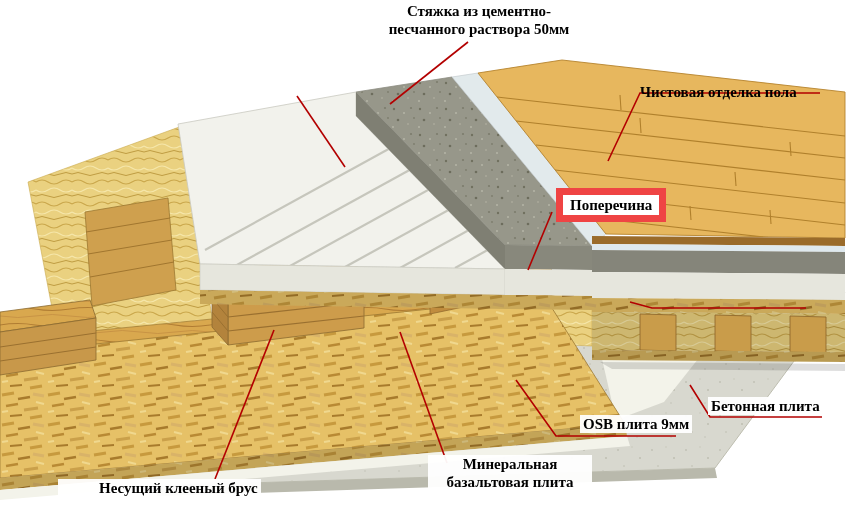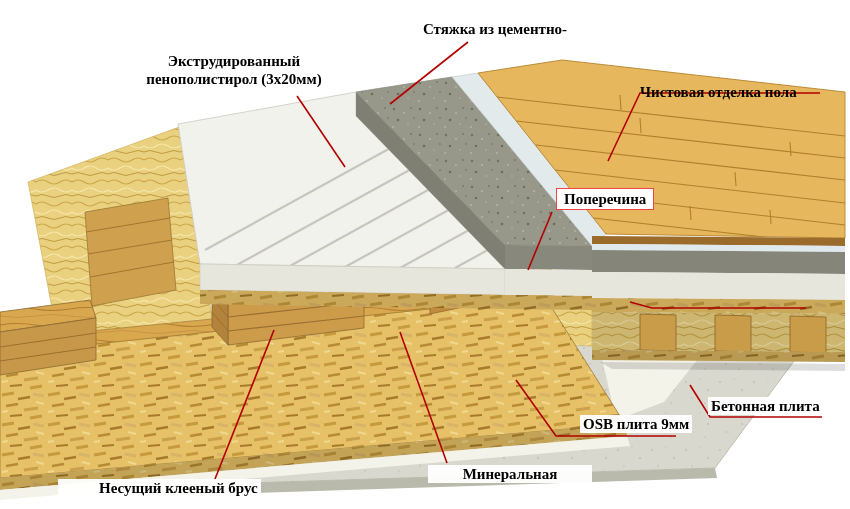--- a/index.html
+++ b/index.html
@@ -3,21 +3,21 @@
 <meta charset="utf-8">
 <title>Floor structure diagram</title>
 <style>
   html,body{margin:0;padding:0;background:#fff;}
   body{font-family:"Liberation Serif",serif;}
   #stage{position:relative;width:850px;height:509px;background:#ffffff;overflow:hidden;}
   #scene{position:absolute;left:0;top:0;}
   .label{position:absolute;font-weight:bold;font-size:15px;line-height:18px;color:var(--label_text,#000);white-space:nowrap;}
   .label span{display:block;}
   .center{text-align:center;}
-  .boxed{background:#fff;border:1px solid #ef4444;padding:0 7px;line-height:20px;}
+  .boxed{background:#fff;border:7px solid #ef4444;padding:0 7px;line-height:20px;}
   .whitebg{background:rgba(255,255,255,.95);padding:0 3px;}
   #scene .leader{stroke:var(--leader,#b30000);stroke-width:1.6;fill:none;}
 </style>
 </head>
 <body>
 
 <div id="stage">
 
 <svg id="scene" width="850" height="509" viewBox="0 0 850 509">
   <defs>
@@ -177,47 +177,45 @@
     <polyline class="leader" points="820,93 640,93 608,161"></polyline>
     <polyline class="leader" points="552,212 528,270"></polyline>
     <polyline class="leader" points="806,308 652,308 630,302"></polyline>
     <polyline class="leader" points="822,417 710,417 690,385"></polyline>
     <polyline class="leader" points="676,436 556,436 516,380"></polyline>
     <polyline class="leader" points="447,463 400,332"></polyline>
     <polyline class="leader" points="215,479 274,330"></polyline>
   </g>
 </svg>
 
-<div class="label center" style="left:376px;top:2px;width:238px;margin-top:18px;">
+<div class="label center" style="left:360px;top:2px;width:238px;">
   <span>Стяжка из цементно-</span>
-</div>
-
-<div class="label center" style="left:128px;top:52px;width:212px;">
-  <span>Экструдированный</span>
-  <span>пенополистирол (3х20мм)</span>
-</div>
+  <span>песчанного раствора 50мм</span>
+</div>
+
 
 <div class="label" style="left:640px;top:71px;margin-top:12px;">
   <span>Чистовая отделка пола</span>
 </div>
 
 <div class="label boxed" style="left:556px;top:188px;">
   <span>Поперечина</span>
 </div>
 
 
 <div class="label whitebg" style="left:708px;top:397px;">
   <span>Бетонная плита</span>
 </div>
 
 <div class="label whitebg" style="left:552px;top:415px;margin-left:28px;">
   <span>OSB плита 9мм</span>
 </div>
 
-<div class="label center whitebg" style="left:428px;top:465px;width:158px;">
+<div class="label center whitebg" style="left:428px;top:455px;width:158px;">
   <span>Минеральная</span>
+  <span>базальтовая плита</span>
 </div>
 
 <div class="label whitebg" style="left:58px;top:479px;padding-left:41px;">
   <span>Несущий клееный брус</span>
 </div>
 
 </div>
 
 </body></html>

